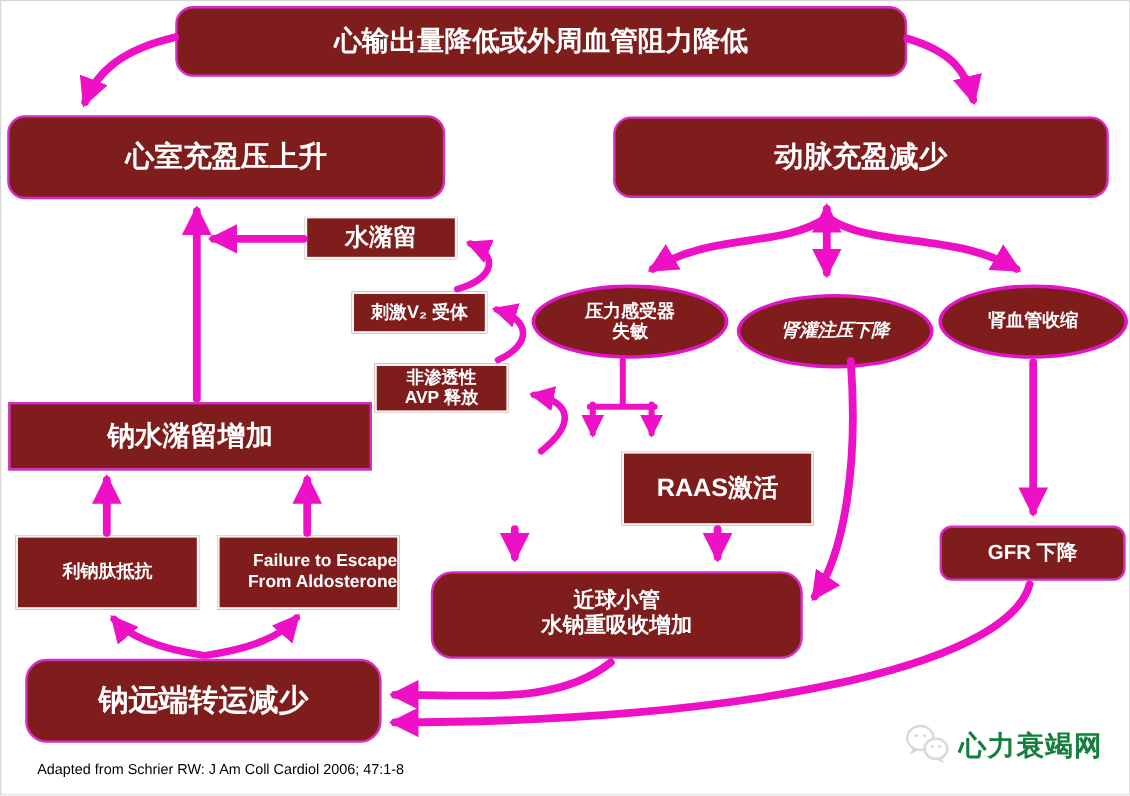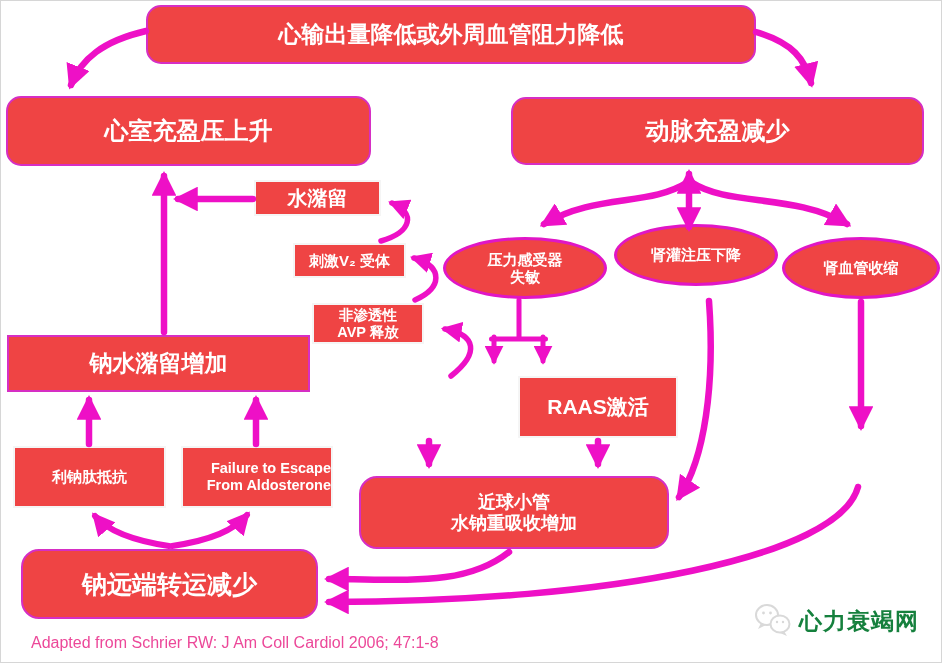--- a/index.html
+++ b/index.html
@@ -3,31 +3,31 @@
 <meta charset="utf-8">
 <style>
   html,body{margin:0;padding:0;background:#ffffff;}
   #stage{
     position:relative;width:942px;height:663px;background:#ffffff;overflow:hidden;
     font-family:"Liberation Sans","DejaVu Sans",sans-serif;
     box-sizing:border-box;border:1px solid #d6d6d6;
   }
   .node{
     position:absolute;display:flex;flex-direction:column;align-items:center;justify-content:center;
-    background:#ef4444;color:#ffffff;font-weight:700;text-align:center;line-height:1.15;
+    background:#7f1d1d;color:#ffffff;font-weight:700;text-align:center;line-height:1.15;
     box-sizing:border-box;z-index:2;
   }
   .rounded{border:2.5px solid #d62ec4;border-radius:15px;}
   .rounded-big{border:2.5px solid #d62ec4;border-radius:18px;}
   .sharp-magenta{border:2px solid #d62ec4;border-radius:0;}
   .plain{border:2px solid #f5f5f5;border-radius:0;}
   .ellipse{border:3px solid #e016c6;border-radius:50%;}
   #arrows{position:absolute;left:0;top:0;z-index:3;pointer-events:none;}
   #footer-citation{
-    position:absolute;left:30px;top:633px;font-size:16px;color:#ec4899;font-weight:400;z-index:2;
+    position:absolute;left:30px;top:633px;font-size:12px;color:#000000;font-weight:400;z-index:2;
   }
   #watermark{
     position:absolute;left:752px;top:602px;display:flex;align-items:center;gap:4px;z-index:1;
   }
   #watermark span{font-size:23px;font-weight:700;color:#15803d;letter-spacing:1px;}
 </style>
 </head>
 <body>
 
 <div id="stage">
@@ -89,21 +89,21 @@
   <div class="node plain" style="left:311px;top:302px;width:112px;height:41px;font-size:14.5px;">
     <span>非渗透性</span>
     <span>AVP 释放</span>
   </div>
 
   <div class="node ellipse" style="left:442px;top:236px;width:164px;height:62px;font-size:15px;">
     <span>压力感受器</span>
     <span>失敏</span>
   </div>
 
-  <div class="node ellipse" style="left:613px;top:223px;width:164px;height:62px;font-size:15px;">
+  <div class="node ellipse" style="left:613px;top:244px;width:164px;height:62px;font-size:15px;font-style:italic;">
     <span>肾灌注压下降</span>
   </div>
 
   <div class="node ellipse" style="left:781px;top:236px;width:158px;height:62px;font-size:15px;">
     <span>肾血管收缩</span>
   </div>
 
   <div class="node sharp-magenta" style="left:6px;top:334px;width:303px;height:57px;font-size:23px;">
     <span>钠水潴留增加</span>
   </div>
@@ -115,25 +115,28 @@
 
   <div class="node plain" style="left:12px;top:445px;width:153px;height:62px;font-size:15px;">
     <span>利钠肽抵抗</span>
   </div>
 
   <div class="node plain" style="left:180px;top:445px;width:152px;height:62px;font-size:14.5px;align-items:flex-end;">
     <span>Failure to Escape</span>
     <span>From Aldosterone</span>
   </div>
 
-  <div class="node rounded-big" style="left:358px;top:475px;width:310px;height:73px;font-size:18px;">
+  <div class="node rounded-big" style="left:358px;top:475px;width:310px;height:73px;font-size:18px;font-family:Liberation Mono, monospace;">
     <span>近球小管</span>
     <span>水钠重吸收增加</span>
   </div>
 
+  <div class="node rounded" style="left:782px;top:437px;width:155px;height:46px;font-size:17px;border-radius:10px;">
+    <span>GFR 下降</span>
+  </div>
 
   <div class="node rounded-big" style="left:20px;top:548px;width:297px;height:70px;font-size:25px;">
     <span>钠远端转运减少</span>
   </div>
 
   <div id="footer-citation">Adapted from Schrier RW: J Am Coll Cardiol 2006; 47:1-8</div>
 
   <div id="watermark">
     <svg width="42" height="36" viewBox="0 0 42 36">
       <g stroke="#d9d9d9" stroke-width="2" fill="#ffffff">

